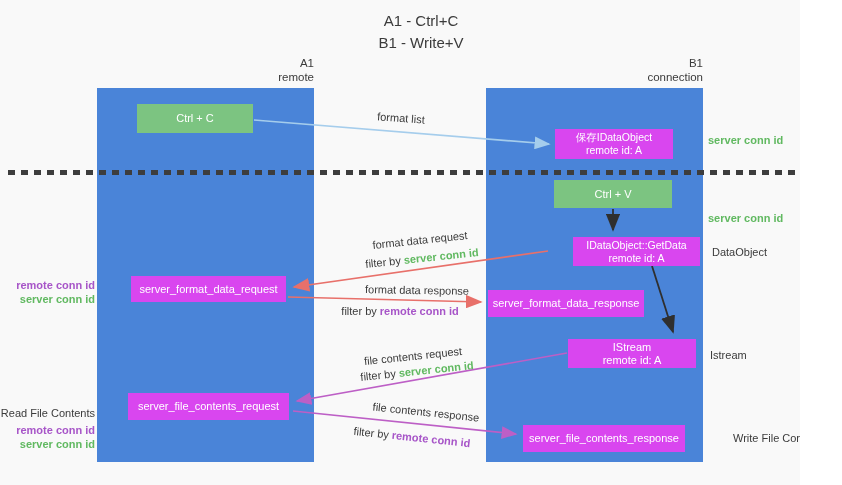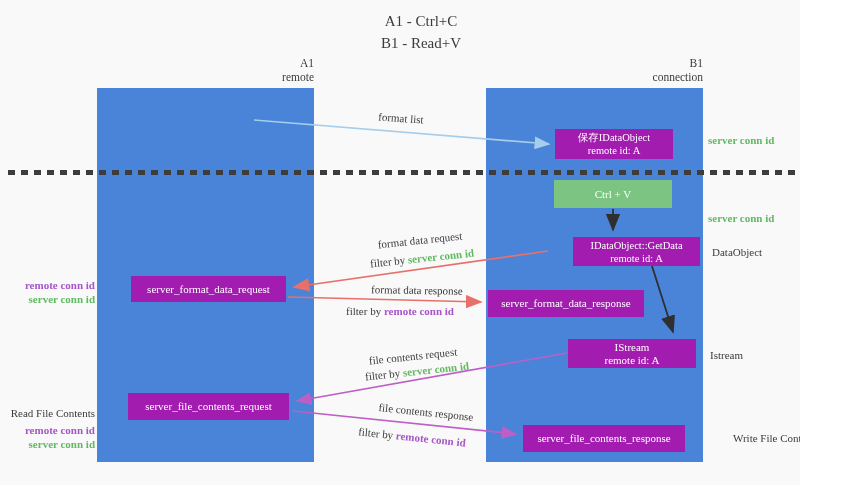--- a/index.html
+++ b/index.html
@@ -1,19 +1,19 @@
 <!DOCTYPE html>
 <html><head>
 <meta charset="utf-8">
 <style>
   html,body { margin:0; padding:0; }
   .canvas {
     position:relative; width:800px; height:485px;
     background:#f9f9f9; overflow:hidden;
-    font-family:Liberation Serif, serif;
+    font-family:Liberation Sans, sans-serif;
     color:#3f3f3f;
   }
   .abs { position:absolute; }
 
   
   .title { top:10px; left:0; width:842px; text-align:center;
            font-size:15px; line-height:22px; color:#3b3b3b; }
 
   
   .lane-header { text-align:right; font-size:11.5px; line-height:14px; color:#3b3b3b; }
@@ -26,21 +26,21 @@
   .lane.right { left:486px; top:88px; width:217px; height:374px; }
 
   
   .dotted { left:8px; top:170px; width:828px; height:5px;
     background:repeating-linear-gradient(90deg,#3d3d3d 0 7px, rgba(0,0,0,0) 7px 13px); }
 
   
   .node { display:flex; flex-direction:column; justify-content:center; align-items:center;
           text-align:center; color:#ffffff; font-size:11px; line-height:13px; }
   .node.green  { background:#7cc481; }
-  .node.orange { background:#a21caf; }
+  .node.orange { background:#d946ef; }
   .n-ctrl-c      { left:137px; top:104px; width:116px; height:29px; }
   .n-save-idata  { left:555px; top:129px; width:118px; height:30px; font-size:10.5px; }
   .n-ctrl-v      { left:554px; top:180px; width:118px; height:28px; }
   .n-getdata     { left:549px; top:237px; width:127px; height:29px; font-size:10.5px;margin-left:24px; }
   .n-format-req  { left:131px; top:276px; width:155px; height:26px; }
   .n-format-resp { left:488px; top:290px; width:156px; height:27px; }
   .n-istream     { left:568px; top:339px; width:128px; height:29px; }
   .n-file-req    { left:128px; top:393px; width:161px; height:27px; }
   .n-file-resp   { left:523px; top:425px; width:162px; height:27px; }
 
@@ -72,21 +72,21 @@
 
   svg.wires { position:absolute; left:0; top:0; pointer-events:none; }
 </style>
 </head>
 <body>
 
 <div class="canvas">
 
   <div class="abs title">
     <div>A1 - Ctrl+C</div>
-    <div>B1 - Read+V</div>
+    <div>B1 - Write+V</div>
   </div>
 
   <div class="abs lane-header left">
     <div>A1</div>
     <div>remote</div>
   </div>
   <div class="abs lane-header right">
     <div>B1</div>
     <div>connection</div>
   </div>
@@ -113,20 +113,23 @@
     </defs>
     <line x1="254" y1="120" x2="549" y2="144" stroke="#a5cdec" stroke-width="1.6" marker-end="url(#ah-blue)"></line>
     <line x1="613" y1="209" x2="613" y2="230" stroke="#2f2f2f" stroke-width="1.8" marker-end="url(#ah-black)"></line>
     <line x1="548" y1="251" x2="294" y2="287" stroke="#e8706a" stroke-width="1.7" marker-end="url(#ah-red)"></line>
     <line x1="288" y1="297" x2="481" y2="302" stroke="#e8706a" stroke-width="1.7" marker-end="url(#ah-red)"></line>
     <line x1="652" y1="266" x2="673" y2="332" stroke="#2f2f2f" stroke-width="1.8" marker-end="url(#ah-black)"></line>
     <line x1="567" y1="353" x2="297" y2="401" stroke="#bd5fc6" stroke-width="1.6" marker-end="url(#ah-purple)"></line>
     <line x1="293" y1="411" x2="516" y2="434" stroke="#bd5fc6" stroke-width="1.6" marker-end="url(#ah-purple)"></line>
   </svg>
 
+  <div class="abs node green n-ctrl-c">
+    <span>Ctrl + C</span>
+  </div>
 
   <div class="abs node orange n-save-idata">
     <span>保存IDataObject</span>
     <span>remote id: A</span>
   </div>
 
   <div class="abs node green n-ctrl-v">
     <span>Ctrl + V</span>
   </div>
 

